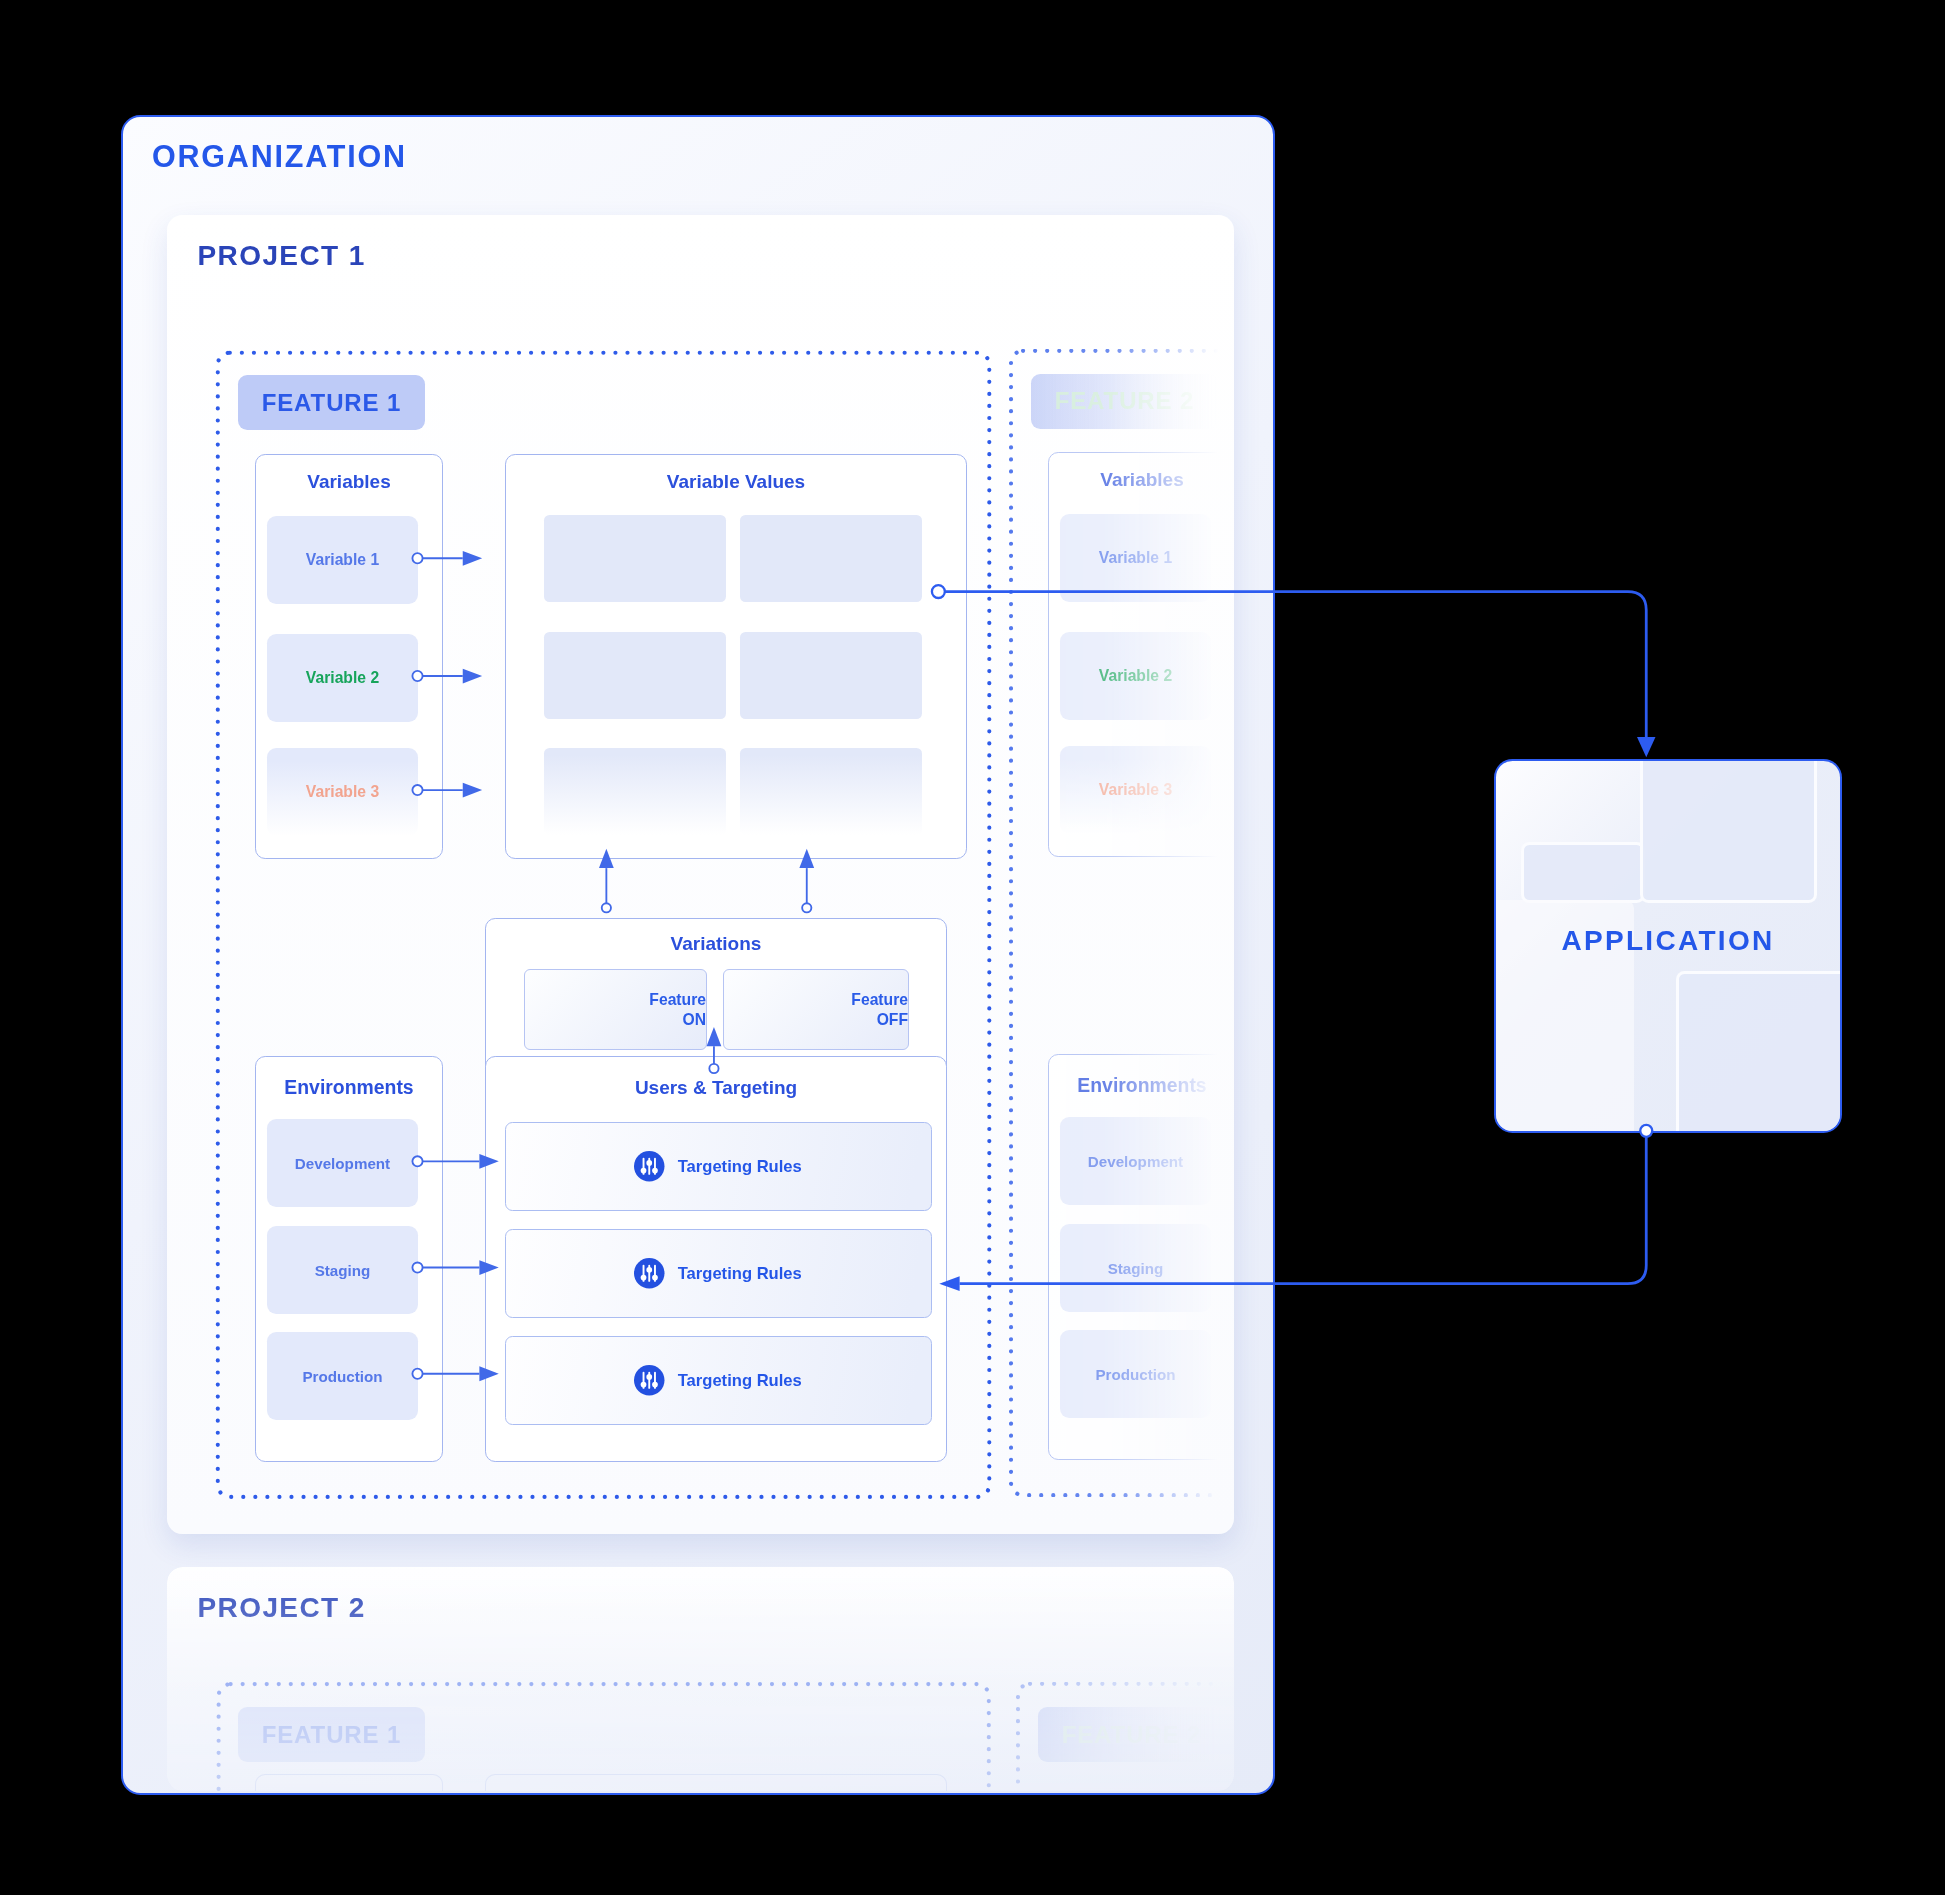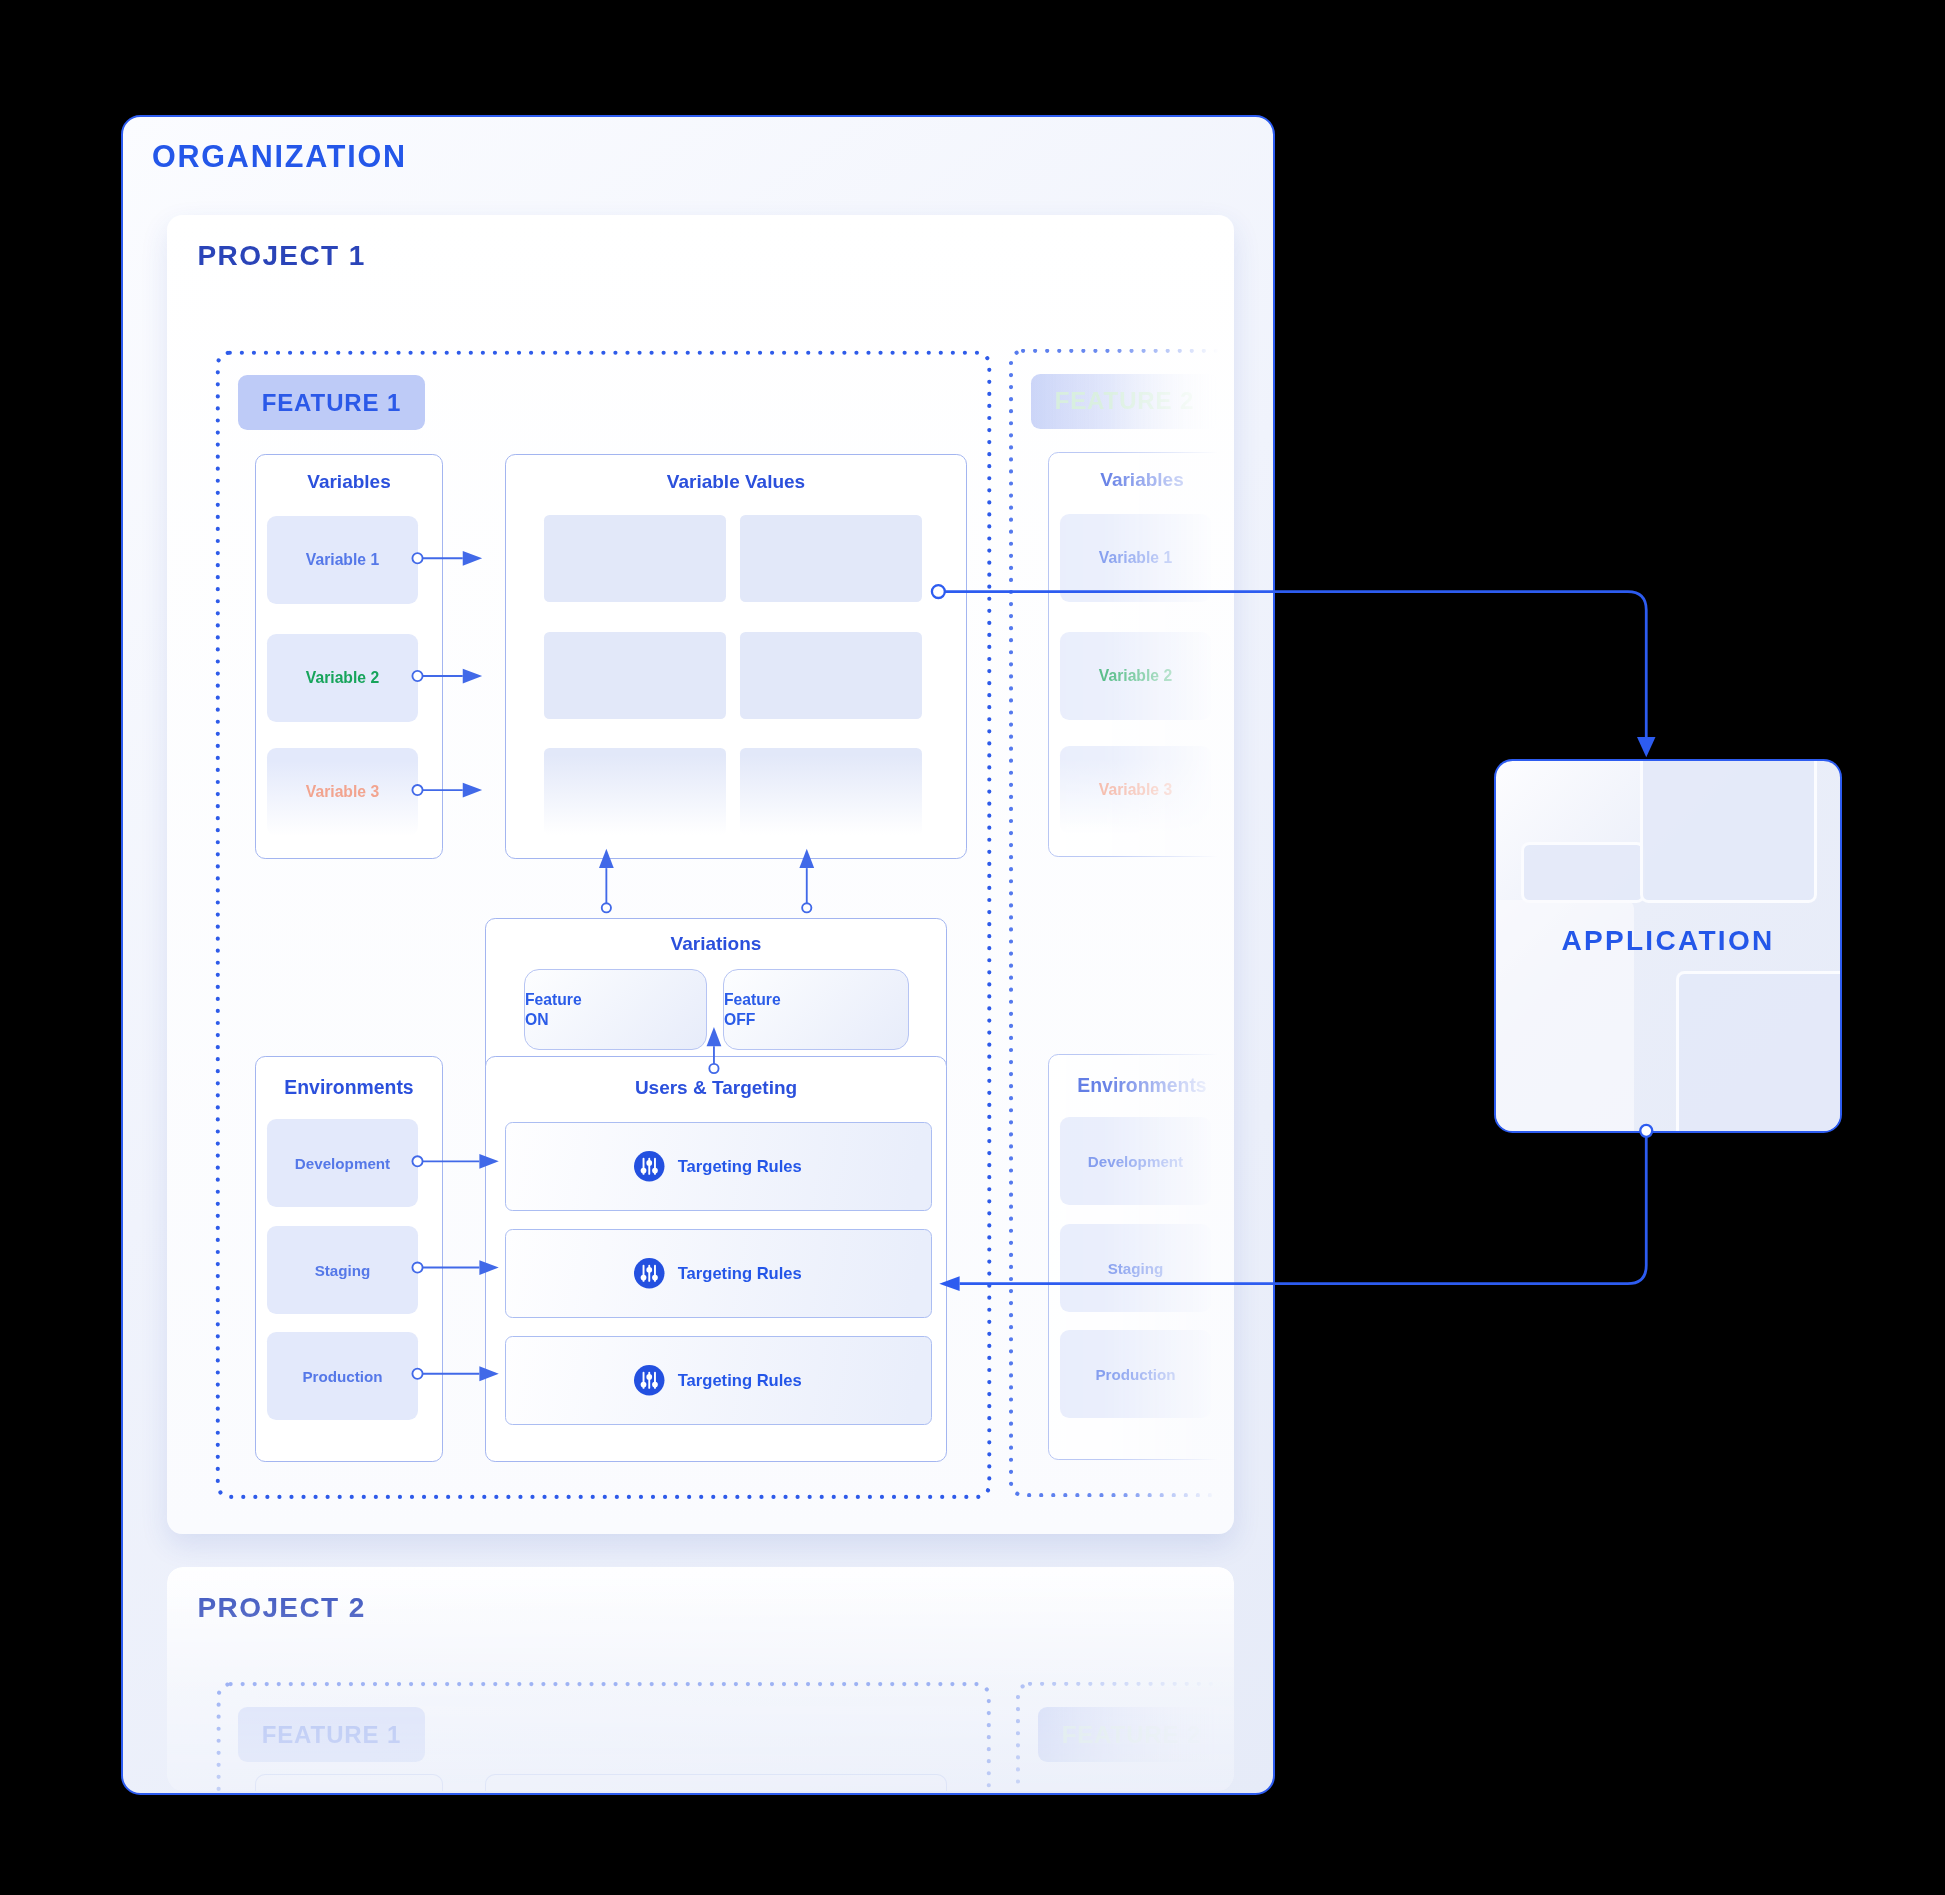--- a/index.html
+++ b/index.html
@@ -30,23 +30,23 @@
   .panel-heading{position:absolute;left:0;right:0;text-align:center;font-size:19px;
                  font-weight:700;color:#2B50DC;}
   .pill{position:absolute;width:151px;height:88px;border-radius:9.2px;background:#E3E9FB;
         display:flex;align-items:center;justify-content:center;
         font-size:15.7px;font-weight:700;color:#5578E8;}
   .pill.fadeout{background:linear-gradient(to bottom,#E3E9FB 15%,rgba(227,233,251,0) 100%);}
   .txt-green{color:#17A45B;}
   .txt-salmon{color:#F2A48F;}
   .valrect{position:absolute;width:182px;height:87px;border-radius:5.5px;background:#E2E8F9;}
   .valrect.fadeout{background:linear-gradient(to bottom,#E2E8F9 8%,rgba(226,232,249,0) 100%);}
-  .vcard{position:absolute;width:181px;height:79px;border:1.4px solid #B6C4F3;border-radius:15px;
+  .vcard{position:absolute;width:181px;height:79px;border:1.4px solid #B6C4F3;border-radius:6px;
          background:linear-gradient(135deg,#FDFEFF 0%,#E7ECFA 100%);
-         display:flex;flex-direction:column;align-items:flex-start;justify-content:center;
+         display:flex;flex-direction:column;align-items:flex-end;justify-content:center;
          font-size:15.7px;font-weight:700;color:#2B5CE8;line-height:1.25;}
   .trrow{position:absolute;left:18.5px;width:425px;height:87px;border:1.4px solid #ABBDF2;
          border-radius:7.4px;background:linear-gradient(100deg,#FEFEFF 0%,#E9EEFB 95%);
          display:flex;align-items:center;justify-content:center;gap:13px;}
   .trrow .tr-label{font-size:16.6px;font-weight:700;color:#2456E8;}
   .icon-circle{width:30.5px;height:30.5px;flex:0 0 auto;}
   
   .feature2-clip{position:absolute;left:1009px;top:349px;width:218px;height:1148px;overflow:hidden;z-index:3;
      -webkit-mask-image:linear-gradient(to right,rgba(0,0,0,.82) 0%,rgba(0,0,0,.7) 45%,rgba(0,0,0,0) 96%);
      mask-image:linear-gradient(to right,rgba(0,0,0,.82) 0%,rgba(0,0,0,.7) 45%,rgba(0,0,0,0) 96%);}

